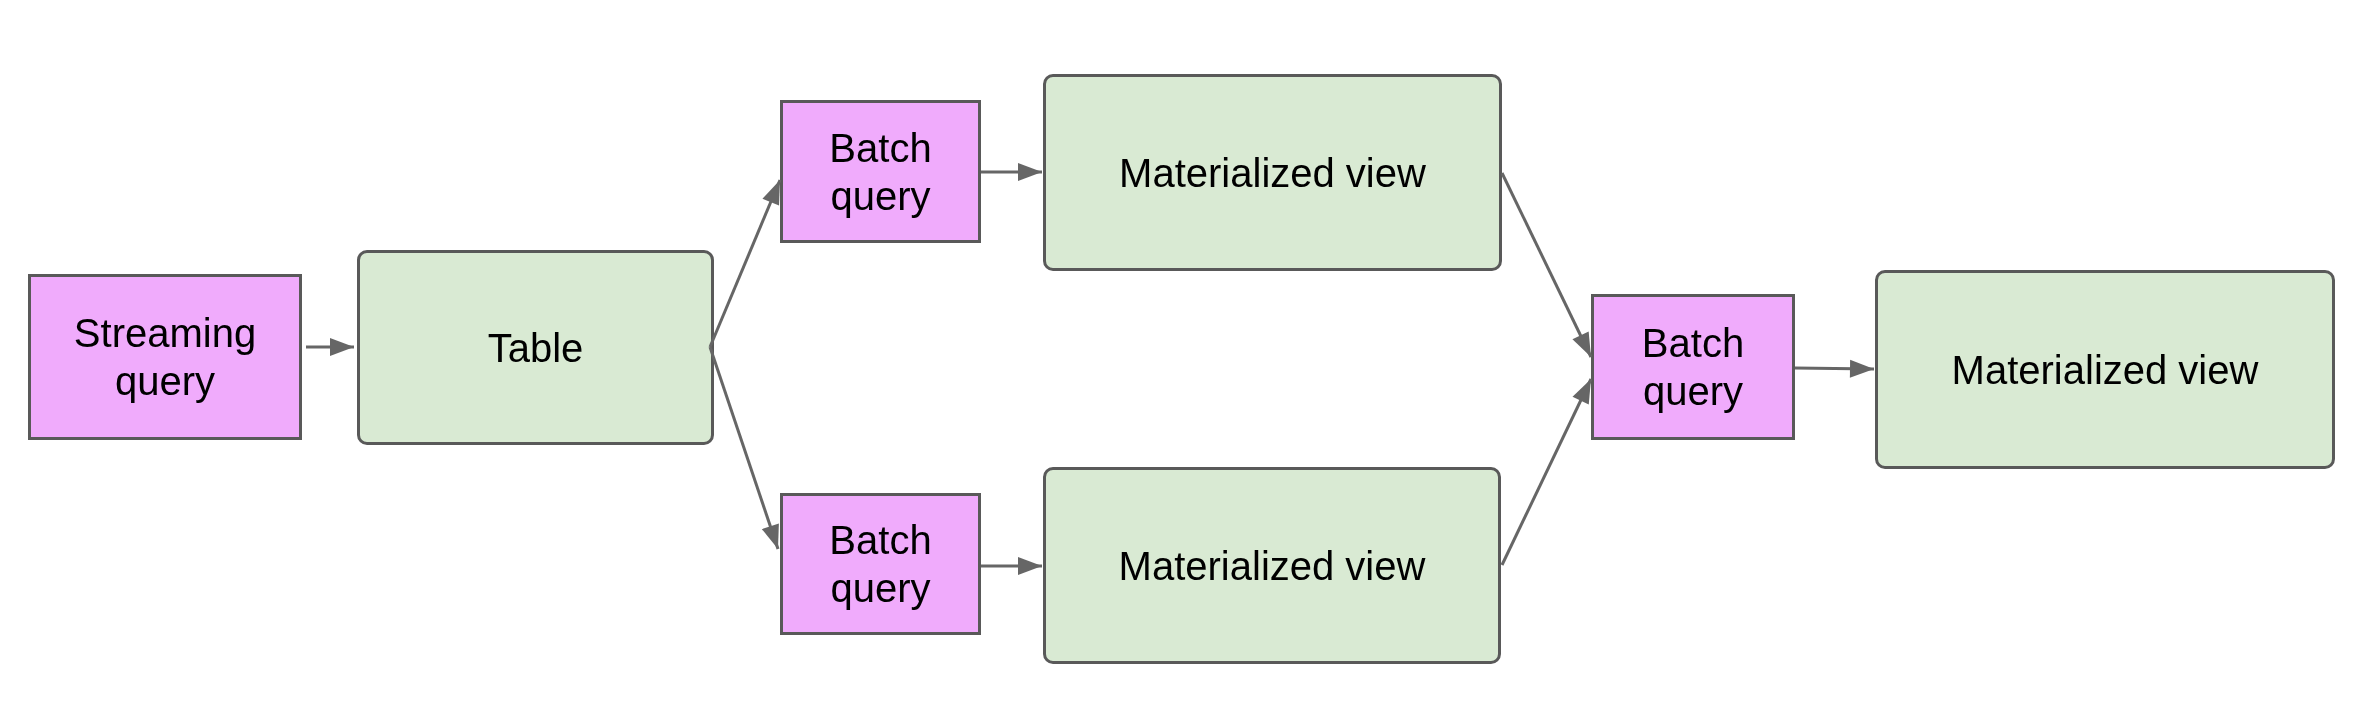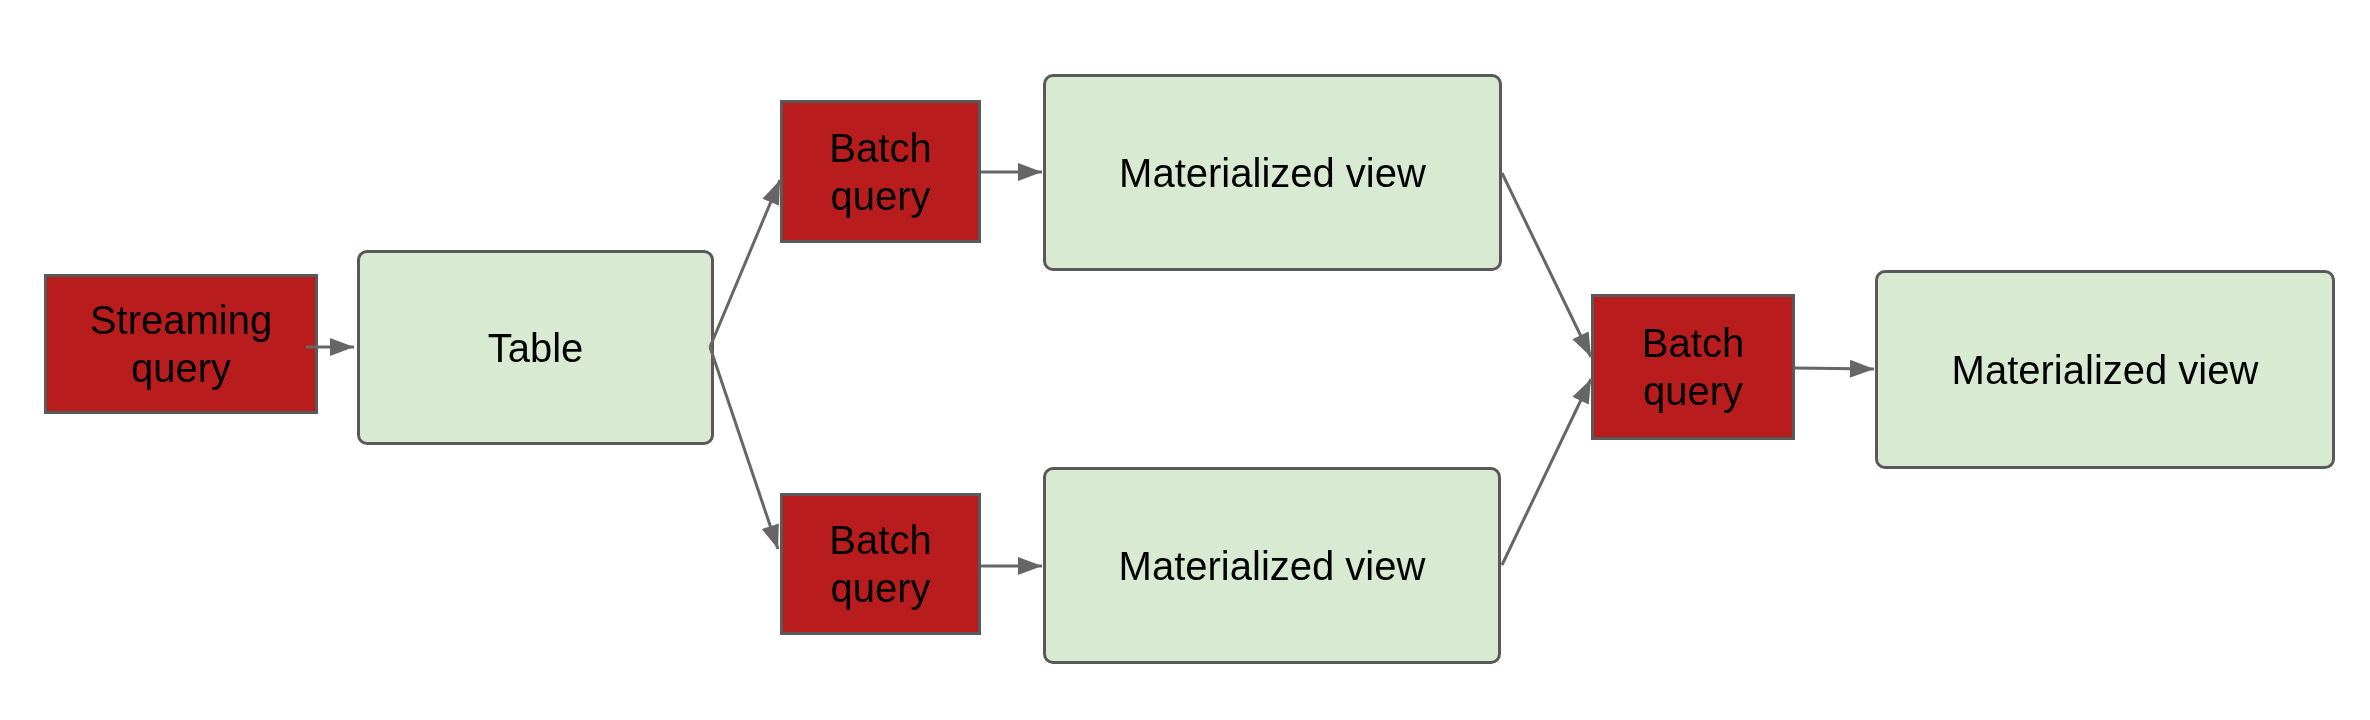--- a/index.html
+++ b/index.html
@@ -17,36 +17,36 @@
     display: flex;
     align-items: center;
     justify-content: center;
     text-align: center;
     border: 3px solid #595959;
     color: #000000;
     font-size: 40px;
     line-height: 1.2;
     padding: 0 12px;
   }
-  .node--query { background: #b91c1c; border-radius: 0; text-align: center; }
+  .node--query { background: #f0abfc; border-radius: 0; text-align: center; }
   .node--view  { background: #d9ead3; border-radius: 10px; }
   .edges {
     position: absolute;
     left: 0; top: 0;
     width: 2370px; height: 720px;
     pointer-events: none;
   }
   .edge { stroke: #666666; stroke-width: 3; fill: none; }
 </style>
 </head>
 <body>
 
 <div class="canvas">
 
-  <div class="node node--query" style="left:44px; top:274px; width:274px; height:140px;">
+  <div class="node node--query" style="left:28px; top:274px; width:274px; height:166px;">
     <span>Streaming query</span>
   </div>
 
   <div class="node node--view" style="left:357px; top:250px; width:357px; height:195px;">
     <span>Table</span>
   </div>
 
   <div class="node node--query" style="left:780px; top:100px; width:201px; height:143px;">
     <span>Batch query</span>
   </div>

